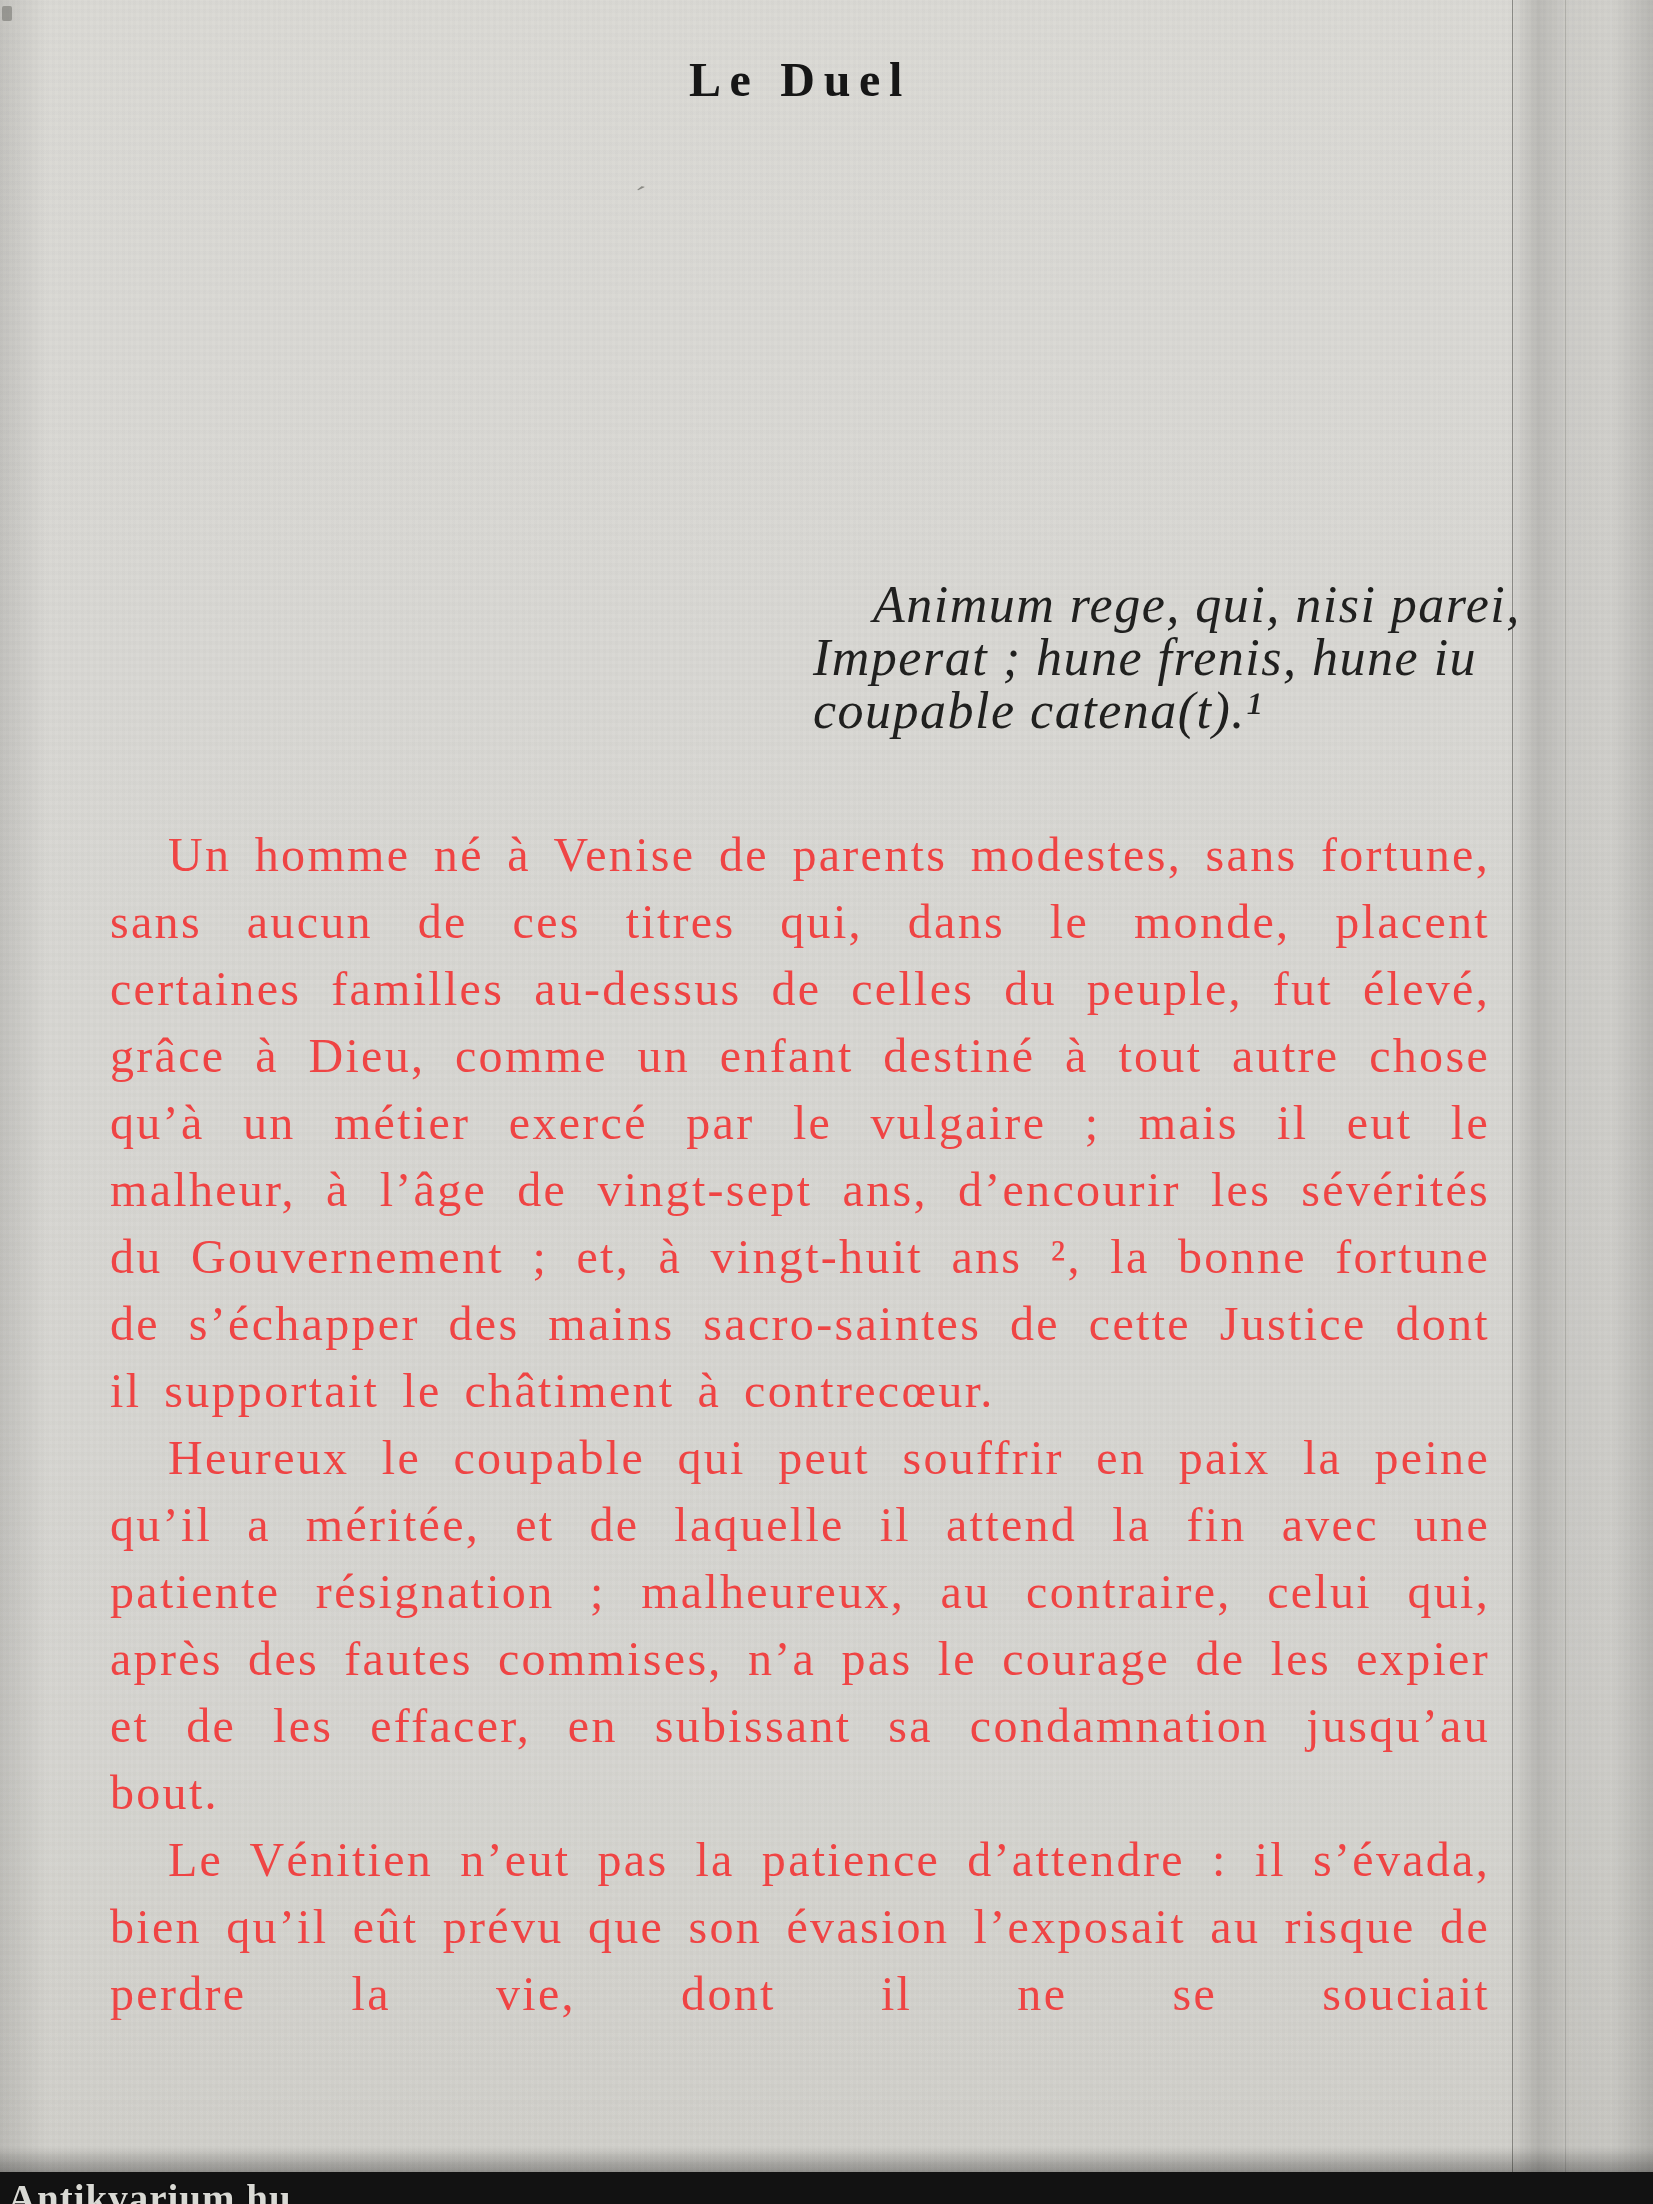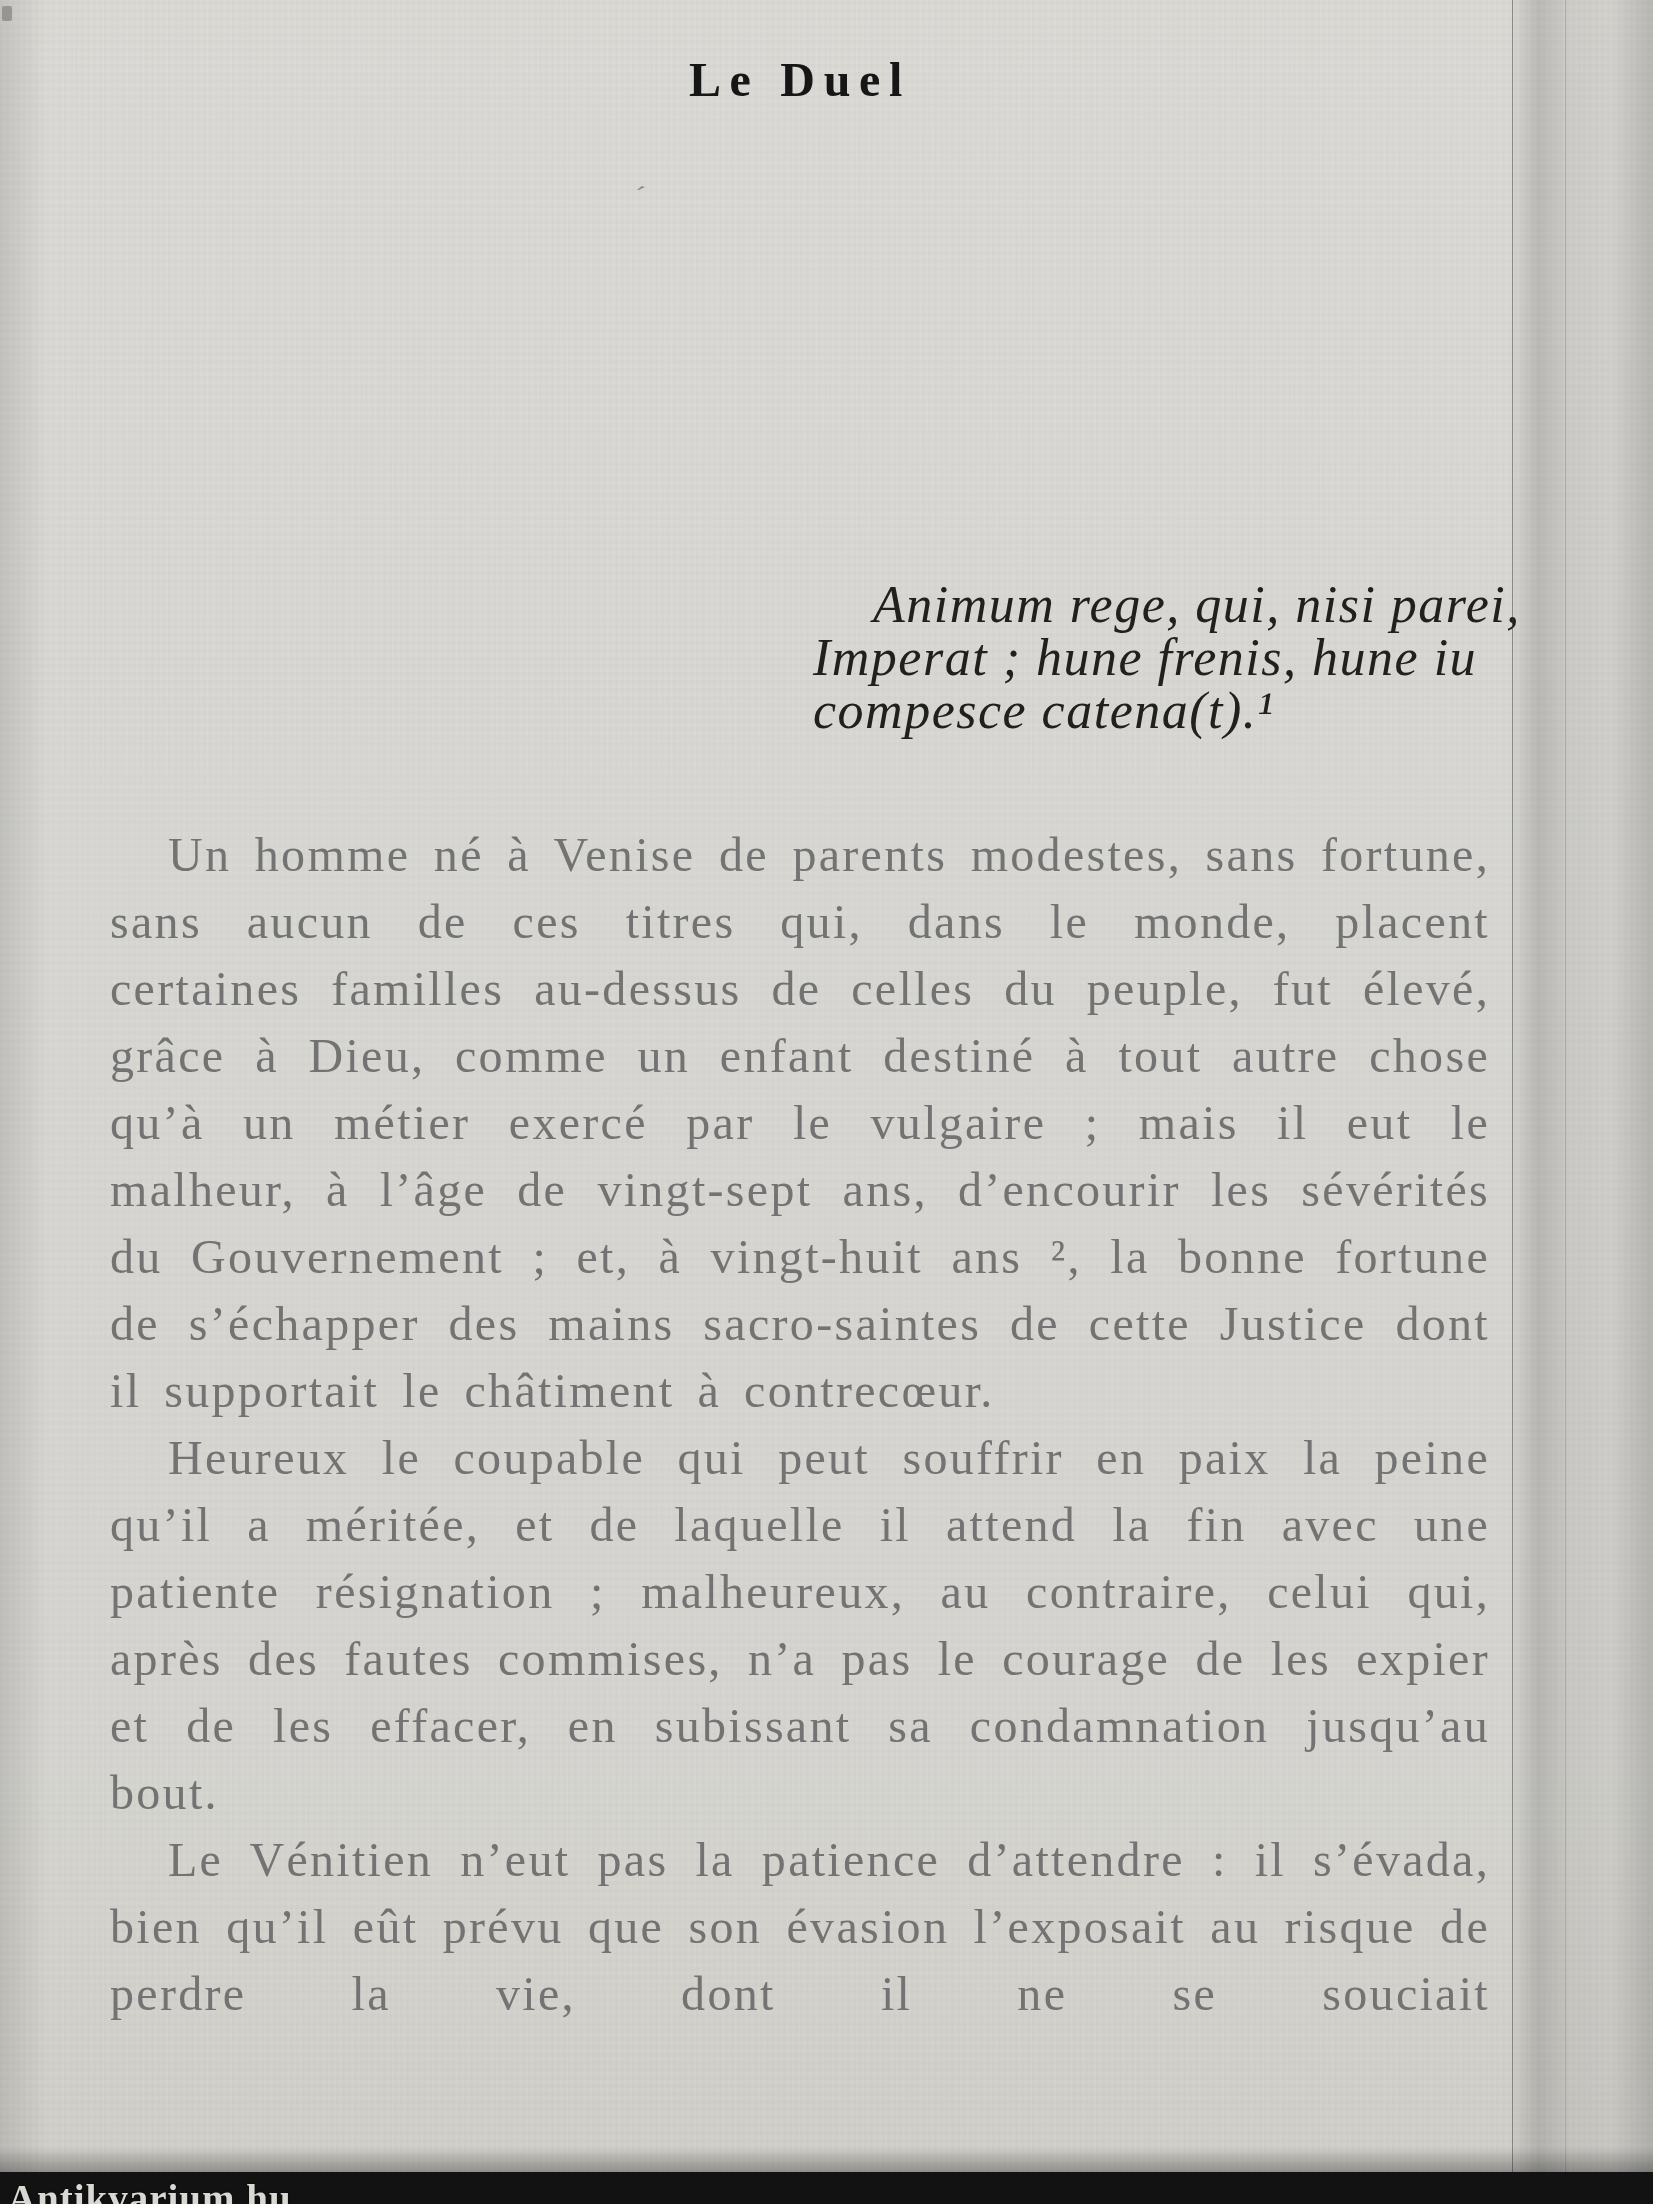--- a/index.html
+++ b/index.html
@@ -44,21 +44,21 @@
   }
   .epigraph{
     position:absolute;left:813px;top:578px;width:679px;
     font-style:italic;font-size:52px;line-height:53px;letter-spacing:1.5px;color:#20201f;
   }
   .epigraph p{white-space:nowrap;}
   .epigraph p.first{text-indent:60px;}
   .body-text{
     position:absolute;left:110px;top:821px;width:1380px;
     font-size:48px;line-height:67px;letter-spacing:2.3px;word-spacing:8.7px;
-    text-align:justify;color:#737373;
+    text-align:justify;color:#ef4444;
   }
   .body-text p{text-indent:58px;margin:0;}
   .body-text p.cutoff{text-align-last:justify;}
   .artifact-tick{
     position:absolute;left:633px;top:180px;font-size:29px;color:#8a8a84;
     transform:rotate(8deg);font-style:italic;
   }
   .artifact-speck{
     position:absolute;left:1.9px;top:5.8px;width:9.7px;height:15.5px;background:#6f6f69;opacity:.55;border-radius:1.9px;
   }
@@ -88,21 +88,21 @@
   <span class="artifact-speck"></span>
   <span class="artifact-tick">´</span>
 
   <div class="title-wrap">
     <h1 class="title">Le Duel</h1>
   </div>
 
   <div class="epigraph">
     <p class="first">Animum rege, qui, nisi parei,</p>
     <p>Imperat ; hune frenis, hune iu</p>
-    <p>compesce catena(t).¹</p>
+    <p>coupable catena(t).¹</p>
   </div>
 
   <div class="body-text">
     <p>Un homme né à Venise de parents modestes, sans fortune, sans aucun de ces titres qui, dans le monde, placent certaines familles au-dessus de celles du peuple, fut élevé, grâce à Dieu, comme un enfant destiné à tout autre chose qu’à un métier exercé par le vulgaire ; mais il eut le malheur, à l’âge de vingt-sept ans, d’encourir les sévérités du Gouvernement ; et, à vingt-huit ans ², la bonne fortune de s’échapper des mains sacro-saintes de cette Justice dont il supportait le châtiment à contrecœur.</p>
     <p>Heureux le coupable qui peut souffrir en paix la peine qu’il a méritée, et de laquelle il attend la fin avec une patiente résignation ; malheureux, au contraire, celui qui, après des fautes commises, n’a pas le courage de les expier et de les effacer, en subissant sa condamnation jusqu’au bout.</p>
     <p class="cutoff">Le Vénitien n’eut pas la patience d’attendre : il s’évada, bien qu’il eût prévu que son évasion l’exposait au risque de perdre la vie, dont il ne se souciait</p>
   </div>
 
   <div class="edge-right">
     <span class="inner-line"></span>

